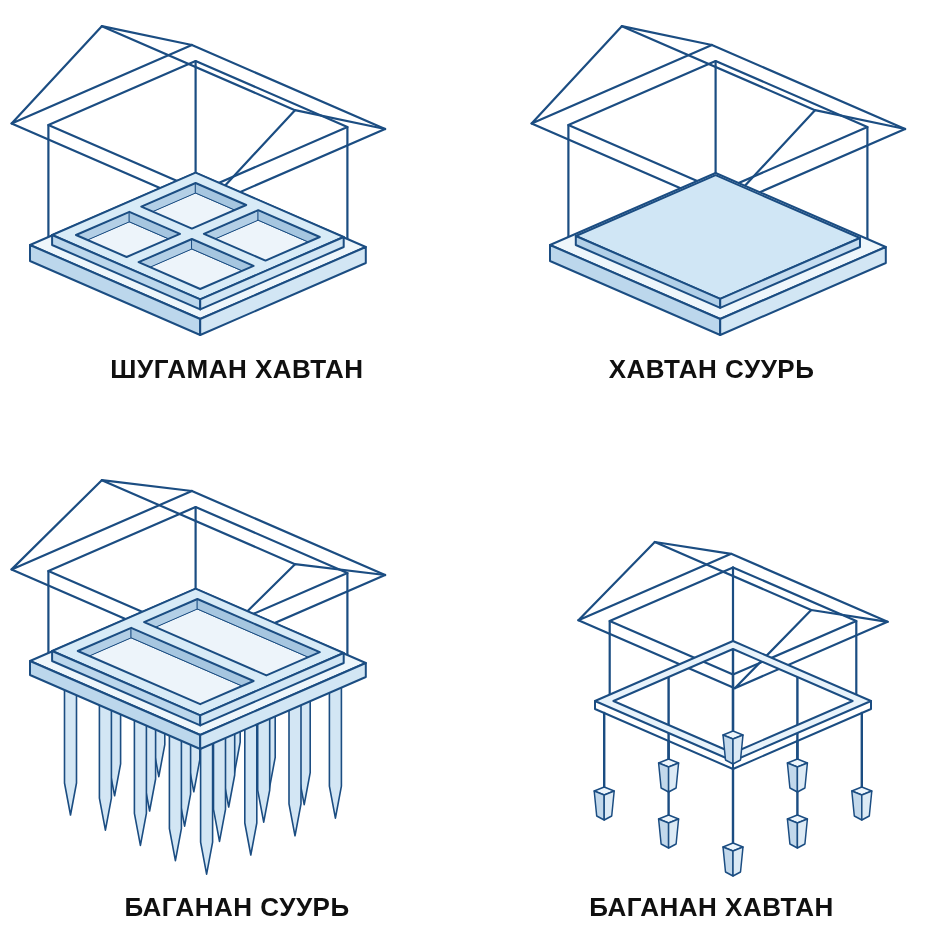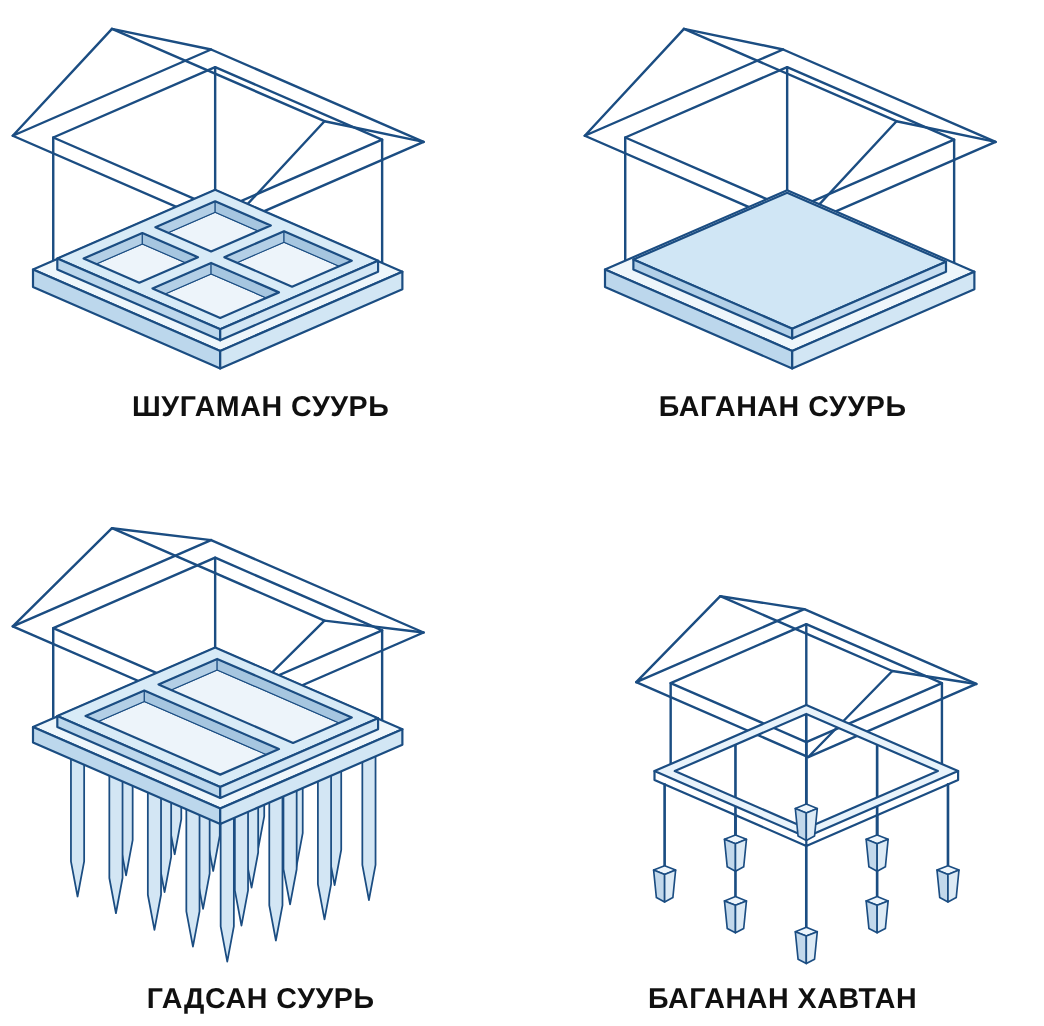--- a/index.html
+++ b/index.html
@@ -51,21 +51,21 @@
       <g stroke="#1b4d82" stroke-width="2">
         <path fill-rule="evenodd" fill="#d8ebf7" d="M52.1 235 L195.6 172.6 L343.7 237 L200.2 299.4 Z
              M141.3 206.6 L191.9 228.6 L246.2 205 L195.6 183 Z
              M203.9 233.8 L265.5 260.6 L319.8 237 L258.2 210.2 Z
              M76 235 L126.6 257 L180 233.8 L129.4 211.8 Z
              M138.6 262.2 L200.2 289 L253.6 265.8 L191.9 239 Z"></path>
         <path d="M52.1 235 L200.2 299.4 L200.2 309.4 L52.1 245 Z" fill="#bcd7ec"></path>
         <path d="M200.2 299.4 L343.7 237 L343.7 247 L200.2 309.4 Z" fill="#d2e6f4"></path>
       </g>
     </svg>
-    <figcaption class="label">ШУГАМАН СУУРЬ</figcaption>
+    <figcaption class="label">ШУГАМАН ХАВТАН</figcaption>
   </figure>
 
   <figure class="cell" style="margin:0">
     <svg class="art" width="474" height="352" viewBox="0 0 474 352">
       <g fill="none" stroke="#1b4d82" stroke-width="2.2">
         <path d="M93.4 245 L93.4 125 M240.6 181 L240.6 61 M392.4 247 L392.4 127 M245.2 311 L245.2 191"></path>
         <path d="M93.4 125 L240.6 61 L392.4 127 L245.2 191 Z"></path>
         <path d="M56.6 123.4 L146.8 26.2 L236.9 45 M56.6 123.4 L236.9 45"></path>
         <path d="M249.8 207.4 L340 110.2 L430.1 129 M249.8 207.4 L430.1 129"></path>
         <path d="M146.8 26.2 L340 110.2"></path>
@@ -75,21 +75,21 @@
         <path d="M75 245 L240.6 173 L410.8 247 L245.2 319 Z" fill="#eef6fb"></path>
         <path d="M75 245 L245.2 319 L245.2 335 L75 261 Z" fill="#bcd7ec"></path>
         <path d="M245.2 319 L410.8 247 L410.8 263 L245.2 335 Z" fill="#d2e6f4"></path>
       </g>
       <g stroke="#1b4d82" stroke-width="2">
         <path d="M100.8 236 L240.6 175.2 L385 238 L245.2 298.8 Z" fill="#d0e6f5"></path>
         <path d="M100.8 236 L245.2 298.8 L245.2 307.8 L100.8 245 Z" fill="#b2d0e8"></path>
         <path d="M245.2 298.8 L385 238 L385 247 L245.2 307.8 Z" fill="#c6ddf0"></path>
       </g>
     </svg>
-    <figcaption class="label">БАГАНАН СУУРЬ</figcaption>
+    <figcaption class="label">ХАВТАН СУУРЬ</figcaption>
   </figure>
 
   <figure class="cell" style="margin:0">
     <svg class="art" width="474" height="424" viewBox="0 0 474 424">
       <defs>
         <path id="pileShape" d="M-6 0 H6 V108 L0 140 L-6 108 Z" fill="#d3e6f4" stroke="#1b4d82" stroke-width="1.6"></path>
       </defs>
       <g fill="none" stroke="#1b4d82" stroke-width="2.2">
         <path d="M48.4 195 L48.4 105 M195.6 131 L195.6 41 M347.4 197 L347.4 107 M200.2 261 L200.2 171"></path>
         <path d="M48.4 105 L195.6 41 L347.4 107 L200.2 171 Z"></path>
@@ -138,21 +138,21 @@
       </g>
 
       <g stroke="#1b4d82" stroke-width="2">
         <path fill-rule="evenodd" fill="#d8ebf7" d="M52.1 185 L195.6 122.6 L343.7 187 L200.2 249.4 Z
              M144.1 156.2 L266.4 209.4 L319.8 186.2 L197.4 133 Z
              M77.8 185 L200.2 238.2 L253.6 215 L131.2 161.8 Z"></path>
         <path d="M52.1 185 L200.2 249.4 L200.2 259.4 L52.1 195 Z" fill="#bcd7ec"></path>
         <path d="M200.2 249.4 L343.7 187 L343.7 197 L200.2 259.4 Z" fill="#d2e6f4"></path>
       </g>
     </svg>
-    <figcaption class="label">ГАДСАН СУУРЬ</figcaption>
+    <figcaption class="label">БАГАНАН СУУРЬ</figcaption>
   </figure>
 
   <figure class="cell" style="margin:0">
     <svg class="art" width="474" height="424" viewBox="0 0 474 424">
       <g fill="none" stroke="#1b4d82" stroke-width="2.2">
         <path d="M134.7 235 L134.7 155 M258 181.4 L258 101.4 M381.3 235 L381.3 155 M258 288.6 L258 208.6"></path>
         <path d="M134.7 155 L258 101.4 L381.3 155 L258 208.6 Z"></path>
         <path d="M103.4 154.2 L179.8 76 L256.2 87.8 M103.4 154.2 L256.2 87.8"></path>
         <path d="M259.8 222.2 L336.2 144 L412.6 155.8 M259.8 222.2 L412.6 155.8"></path>
         <path d="M179.8 76 L336.2 144"></path>

